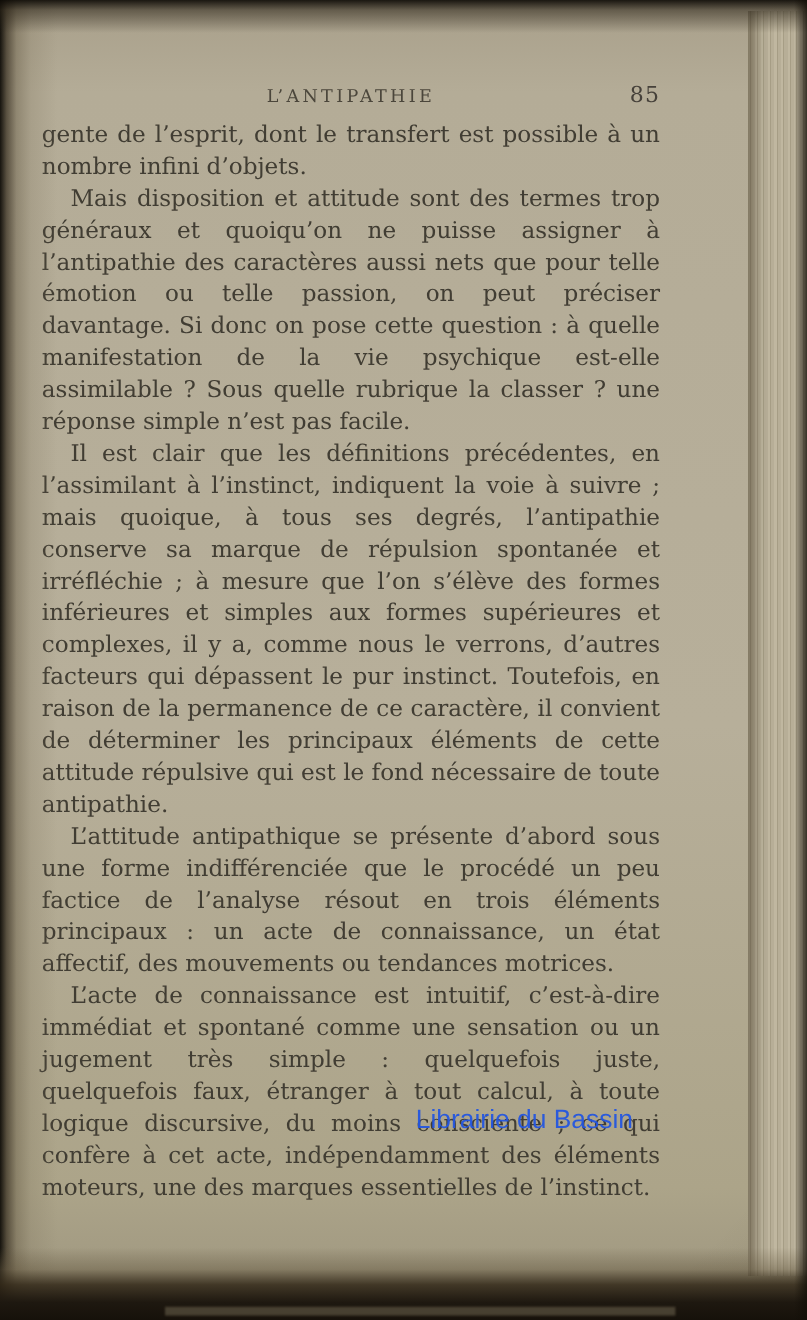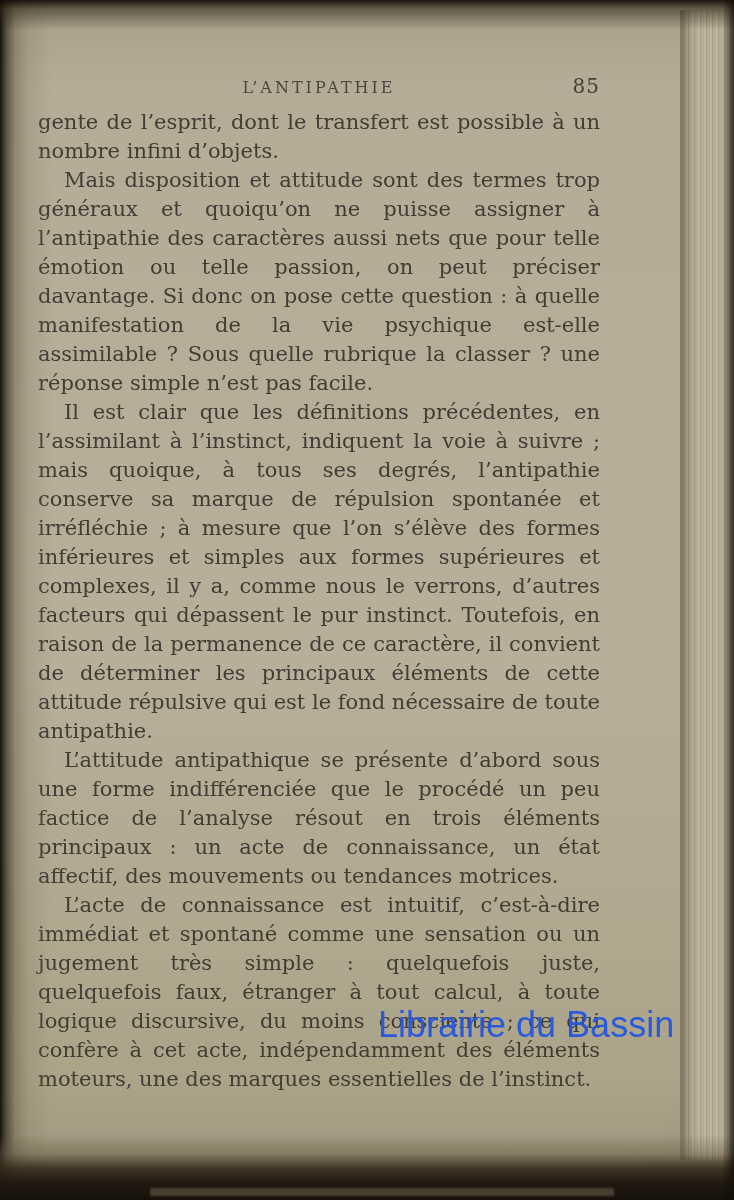--- a/index.html
+++ b/index.html
@@ -34,21 +34,21 @@
 
   
   .body-text{position:absolute;top:108px;left:38px;width:562px;z-index:2;
     color:#413d33;font-size:21px;line-height:29px;text-align:justify;
     text-rendering:optimizeLegibility;}
   .body-text p{margin:0;}
   .body-text p.indent{text-indent:26px;}
 
   
   .watermark{position:absolute;left:378px;top:1004px;z-index:7;white-space:nowrap;
-    font-family:"Liberation Sans", sans-serif;font-size:36px;font-weight:400;
+    font-family:"Liberation Sans", sans-serif;font-size:24px;font-weight:400;
     color:#2456e0;opacity:.95;}
 </style>
 </head>
 <body>
 
 <div class="photo">
 
   <div class="header">
     <span class="header-title">L’ANTIPATHIE</span>
     <span class="header-page">85</span>

